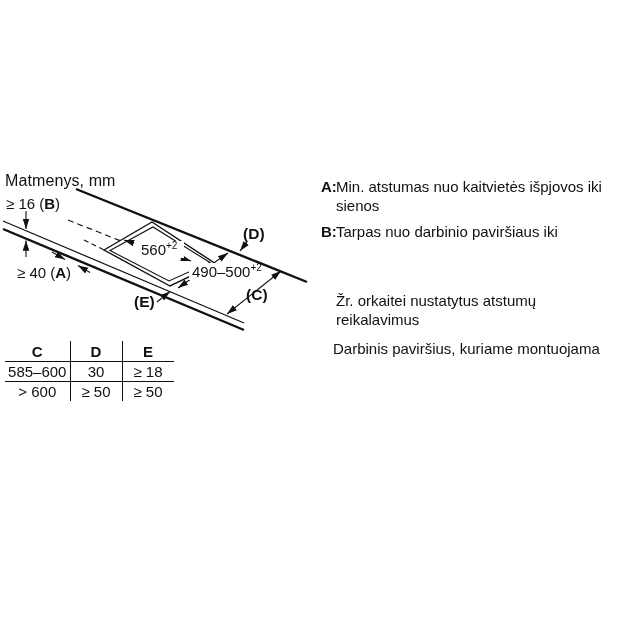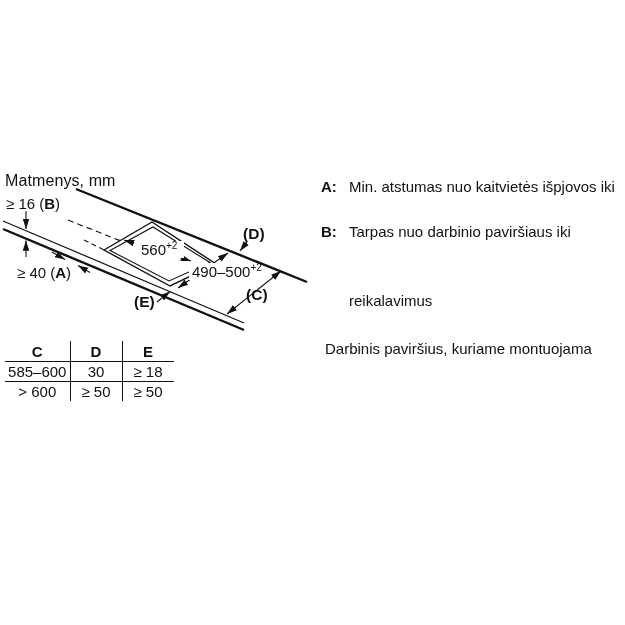--- a/index.html
+++ b/index.html
@@ -7,22 +7,22 @@
     width:625px;height:625px;background:#fff;position:relative;overflow:hidden;
     font-family:"Liberation Sans",sans-serif;color:#111;
     -webkit-font-smoothing:antialiased;
   }
   .abs{position:absolute}
   .title{left:5px;top:172px;font-size:16px;letter-spacing:.1px}
 
   
   .note{position:absolute;left:321px;font-size:15px;line-height:19.3px;white-space:nowrap}
   .note .lbl{position:absolute;left:0;top:0;font-weight:700}
-  .note .body{margin-left:28px}
-  .note.noindent .body{margin-left:4px}
+  .note .body{margin-left:15px}
+  .note.noindent .body{margin-left:12px}
   .note-a{top:177px}
   .note-b{top:222px}
   .note-see{top:291px}
   .note-load{top:339px}
 
   
   .dimtable{
     position:absolute;left:5px;top:341px;
     display:grid;grid-template-columns:65.5px 52px 51px;
     font-size:15px;
@@ -107,32 +107,34 @@
 
   <div class="cell c1">&gt; 600</div>
   <div class="cell c2">≥ 50</div>
   <div class="cell c3">≥ 50</div>
 </div>
 
 <div class="note note-a">
   <span class="lbl">A:</span>
   <div class="body">
     <div>Min. atstumas nuo kaitvietės išpjovos iki</div>
+    <div>sienos</div>
   </div>
 </div>
 
 <div class="note note-b">
   <span class="lbl">B:</span>
   <div class="body">
     <div>Tarpas nuo darbinio paviršiaus iki</div>
   </div>
 </div>
 
 <div class="note note-see">
   <div class="body">
+    <div>Žr. orkaitei nustatytus atstumų</div>
     <div>reikalavimus</div>
   </div>
 </div>
 
 <div class="note note-load noindent">
   <div class="body">
     <div>Darbinis paviršius, kuriame montuojama</div>
   </div>
 </div>
 

